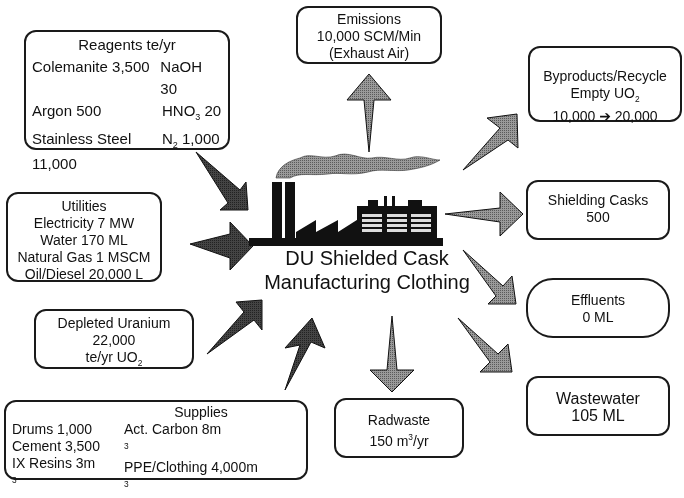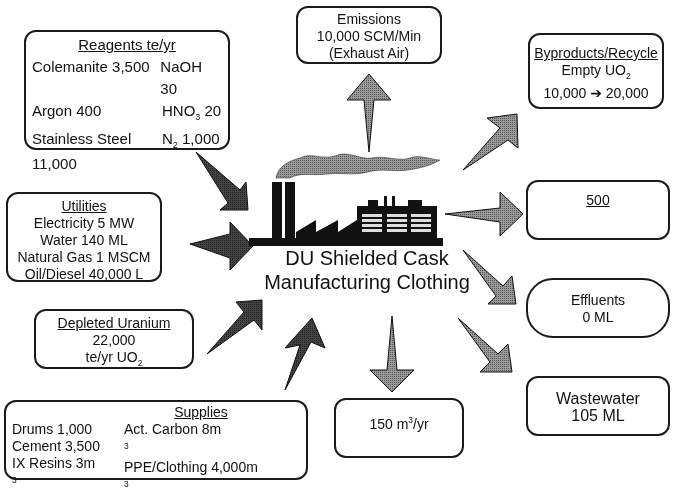--- a/index.html
+++ b/index.html
@@ -1,21 +1,21 @@
 <!DOCTYPE html>
 <html><head>
   <meta charset="utf-8">
   <style>
     html, body { margin: 0; padding: 0; background: #ffffff; }
     body { width: 684px; height: 498px; position: relative; overflow: hidden;
            font-family: "Liberation Sans", sans-serif; color: #111; }
     .box { position: absolute; border: 2px solid #1a1a1a; border-radius: 12px;
            background: #fff; box-sizing: border-box; }
     .center { text-align: center; }
-    .title { text-decoration: underline; }
+    .title { }
     .row { display: flex; }
     .row span { display: block; }
     sub, sup { font-size: 60%; }
     svg.arrows { position: absolute; left: 0; top: 0; }
     .label { position: absolute; text-align: center; font-size: 20px; line-height: 24px; }
   </style>
 </head>
 <body>
 
 <svg class="arrows" width="684" height="498">
@@ -75,36 +75,36 @@
   <div>Manufacturing Clothing</div>
 </div>
 
 <div class="box" style="left:24px; top:30px; width:206px; height:120px; font-size:15px; line-height:22px; padding:2px 6px;">
   <div class="center title">Reagents te/yr</div>
   <div class="row">
       <span style="width:130px">Colemanite 3,500</span>
       <span>NaOH 30</span>
     </div>
   <div class="row">
-      <span style="width:130px">Argon 400</span>
+      <span style="width:130px">Argon 500</span>
       <span><span style="display:inline">HNO</span><sub>3</sub><span style="display:inline"> 20</span></span>
     </div>
   <div class="row">
       <span style="width:130px">Stainless Steel</span>
       <span><span style="display:inline">N</span><sub>2</sub><span style="display:inline"> 1,000</span></span>
     </div>
   <div style="line-height:16px">11,000</div>
 </div>
 
 <div class="box center" style="left:6px; top:192px; width:156px; height:90px; font-size:14px; line-height:17px; padding-top:4px;">
   <div class="title">Utilities</div>
-  <div>Electricity 5 MW</div>
-  <div>Water 140 ML</div>
+  <div>Electricity 7 MW</div>
+  <div>Water 170 ML</div>
   <div>Natural Gas 1 MSCM</div>
-  <div>Oil/Diesel 40,000 L</div>
+  <div>Oil/Diesel 20,000 L</div>
 </div>
 
 <div class="box center" style="left:34px; top:309px; width:160px; height:60px; font-size:14px; line-height:17px; padding-top:4px;">
   <div class="title">Depleted Uranium</div>
   <div>22,000</div>
   <div><span>te/yr UO</span><sub>2</sub></div>
 </div>
 
 <div class="box" style="left:4px; top:400px; width:304px; height:80px; font-size:14px; line-height:17px; padding:2px 6px;">
   <div class="center title" style="padding-left:90px">Supplies</div>
@@ -123,35 +123,37 @@
     </div>
   </div>
 </div>
 
 <div class="box center" style="left:296px; top:6px; width:146px; height:58px; font-size:14px; line-height:17px; padding-top:3px;">
   <div>Emissions</div>
   <div>10,000 SCM/Min</div>
   <div>(Exhaust Air)</div>
 </div>
 
-<div class="box center" style="left:528px; top:33px; width:136px; height:76px; font-size:14px; line-height:17px; padding-top:10px;">
+<div class="box center" style="left:528px; top:46px; width:154px; height:76px; font-size:14px; line-height:17px; padding-top:20px;">
   <div class="title">Byproducts/Recycle</div>
   <div><span>Empty UO</span><sub>2</sub></div>
   <div>10,000 ➔ 20,000</div>
 </div>
 
 <div class="box center" style="left:526px; top:180px; width:144px; height:60px; font-size:14px; line-height:17px; padding-top:10px;">
+  <div>Shielding Casks</div>
   <div class="title">500</div>
 </div>
 
 <div class="box center" style="left:526px; top:278px; width:144px; height:60px; font-size:14px; line-height:17px; padding-top:12px;border-radius:27px;">
   <div>Effluents</div>
   <div>0 ML</div>
 </div>
 
 <div class="box center" style="left:526px; top:376px; width:144px; height:60px; font-size:16px; line-height:17px; padding-top:12px;">
   <div>Wastewater</div>
   <div>105 ML</div>
 </div>
 
 <div class="box center" style="left:334px; top:398px; width:130px; height:60px; font-size:14px; line-height:17px; padding-top:12px;">
+  <div>Radwaste</div>
   <div><span>150 m</span><sup>3</sup><span>/yr</span></div>
 </div>
 
 </body></html>

